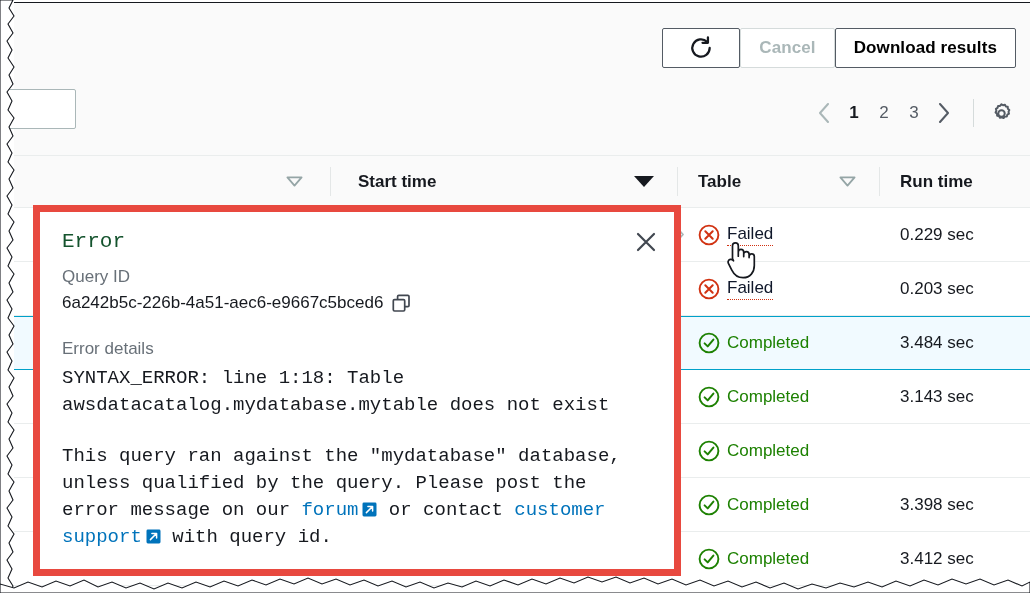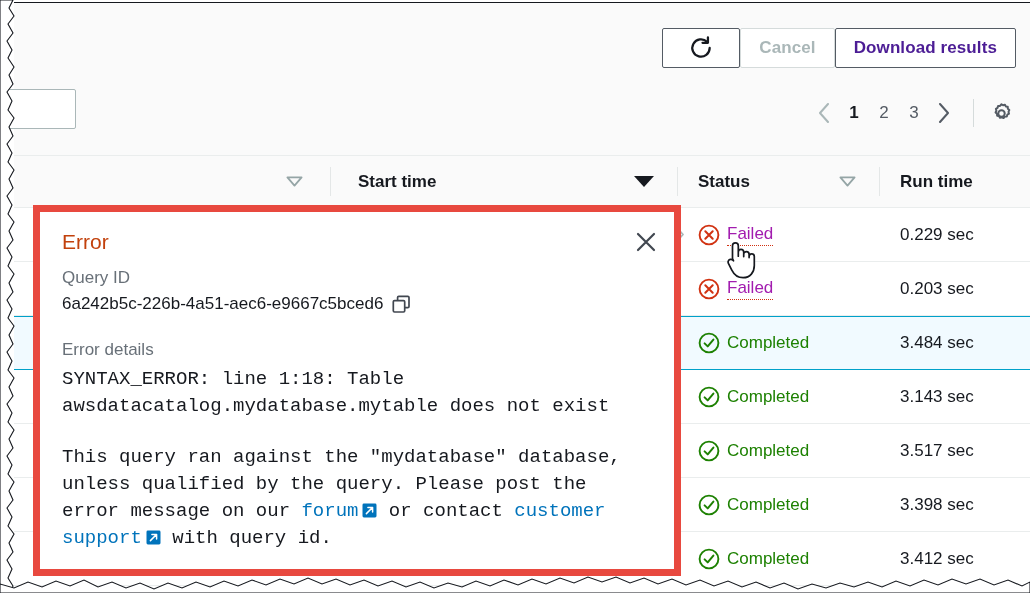--- a/index.html
+++ b/index.html
@@ -45,21 +45,21 @@
     top: 25px;
     display: flex;
     align-items: center;
   }
   .btn {
     box-sizing: border-box;
     height: 40px;
     border-radius: 2px;
     border: 1px solid #545b64;
     background: #ffffff;
-    color: #4c1d95;
+    color: #000000;
     font-family: "Liberation Sans", sans-serif;
     font-size: 17px;
     font-weight: bold;
     display: flex;
     align-items: center;
     justify-content: center;
     padding: 0 18px;
     cursor: pointer;
     letter-spacing: .1px;
   }
@@ -203,21 +203,21 @@
     left: 886px;
     top: 0;
     height: 100%;
     display: flex;
     align-items: center;
     font-size: 17px;
     color: #16191f;
     font-family: "Liberation Sans", sans-serif;
   }
   .status-failed {
-    color: #a21caf;
+    color: #0f172a;
     border-bottom: 1px dotted #d13212;
     padding-bottom: 1px;
     cursor: pointer;
   }
   .status-completed {
     color: #1d8102;
   }
   .st-ico { display: block; flex: 0 0 auto; }
 
   
@@ -244,22 +244,22 @@
     z-index: 40;
   }
   .pop-inner {
     position: relative;
     padding: 18px 22px 0 22px;
     height: 100%;
     box-sizing: border-box;
   }
   .pop-title {
     font-size: 21px;
-    color: #c2410c;
-    font-family: Liberation Sans, sans-serif;
+    color: #14532d;
+    font-family: Liberation Mono, monospace;
     margin: 0 0 14px 0;
     font-weight: normal;
   }
   .pop-close {
     position: absolute;
     right: 14px;
     top: 16px;
     width: 28px;
     height: 28px;
     display: flex;
@@ -398,21 +398,21 @@
           <span>Start time</span>
         </div>
         <div class="sort-ico" style="left:619px">
           <svg width="22" height="13" viewBox="0 0 22 13">
             <path d="M1 1 H21 L11 12 Z" fill="#16191f"></path>
           </svg>
         </div>
         <div class="th-divider" style="left:663px"></div>
 
         <div class="th" style="left:684px">
-          <span>Status</span>
+          <span>Table</span>
         </div>
         <div class="sort-ico" style="left:825px">
           <svg width="17" height="11" viewBox="0 0 17 11">
             <path d="M1.4 1.4 H15.6 L8.5 9.6 Z" fill="none" stroke="#95a5a6" stroke-width="1.8" stroke-linejoin="round"></path>
           </svg>
         </div>
         <div class="th-divider" style="left:865px"></div>
 
         <div class="th" style="left:886px">
           <span>Run time</span>
@@ -466,21 +466,20 @@
             <div class="cell-runtime">3.143 sec</div>
           </div>
           <div class="row">
             <div class="cell-status">
               <svg class="st-ico" width="22" height="22" viewBox="0 0 22 22">
                 <circle cx="11" cy="11" r="9.4" fill="none" stroke="#1d8102" stroke-width="1.9"></circle>
                 <path d="M6.6 11.4 L9.7 14.4 L15.4 7.6" stroke="#1d8102" stroke-width="2" stroke-linecap="round" stroke-linejoin="round" fill="none"></path>
               </svg>
               <span class="status-completed">Completed</span>
             </div>
-            <div class="cell-runtime">3.517 sec</div>
           </div>
           <div class="row">
             <div class="cell-status">
               <svg class="st-ico" width="22" height="22" viewBox="0 0 22 22">
                 <circle cx="11" cy="11" r="9.4" fill="none" stroke="#1d8102" stroke-width="1.9"></circle>
                 <path d="M6.6 11.4 L9.7 14.4 L15.4 7.6" stroke="#1d8102" stroke-width="2" stroke-linecap="round" stroke-linejoin="round" fill="none"></path>
               </svg>
               <span class="status-completed">Completed</span>
             </div>
             <div class="cell-runtime">3.398 sec</div>

